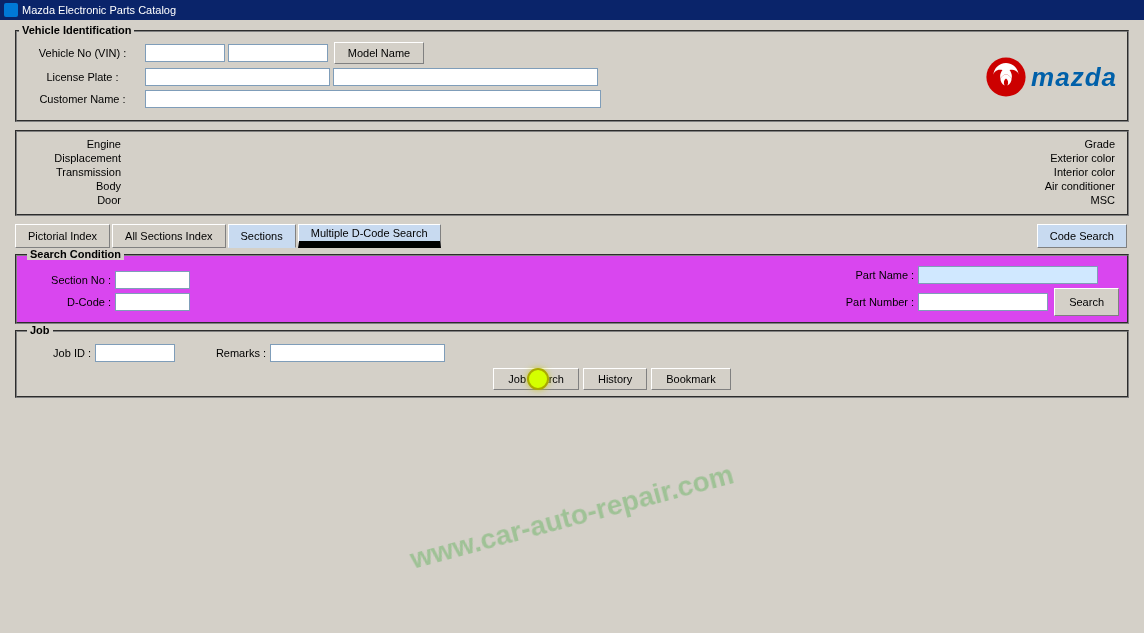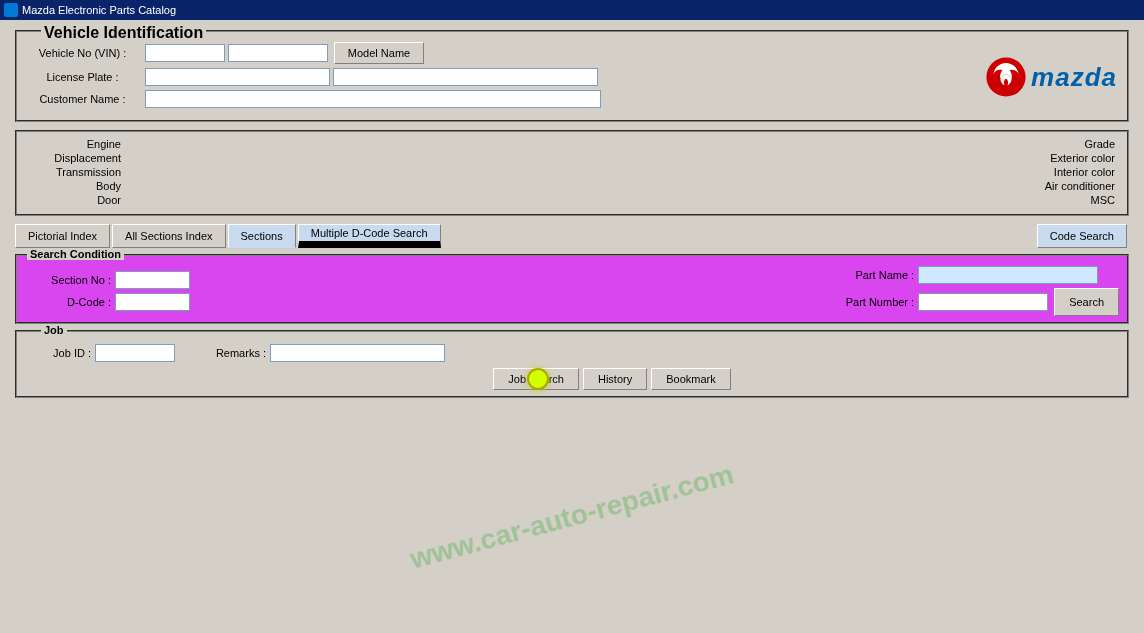--- a/index.html
+++ b/index.html
@@ -35,24 +35,24 @@
     .panel {
       border: 2px groove #808080;
       background: #d4d0c8;
       margin-bottom: 8px;
       padding: 6px 8px 8px 8px;
       position: relative;
     }
     .panel-legend {
       position: absolute;
       top: -8px;
-      left: 24px;
+      left: 2px;
       background: #d4d0c8;
       padding: 0 3px;
-      font-size: 16px;
+      font-size: 11px;
       font-weight: bold;
     }
     .vin-row {
       display: flex;
       align-items: center;
       margin-bottom: 4px;
     }
     .vin-label {
       width: 120px;
       text-align: center;
@@ -196,21 +196,21 @@
     
     .job-panel {
       border: 2px groove #808080;
       background: #d4d0c8;
       padding: 4px 8px 6px;
       position: relative;
     }
     .job-legend {
       position: absolute;
       top: -8px;
-      left: 24px;
+      left: 10px;
       background: #d4d0c8;
       padding: 0 3px;
       font-size: 11px;
       font-weight: bold;
     }
     .job-row {
       display: flex;
       align-items: center;
       margin-top: 4px;
     }

